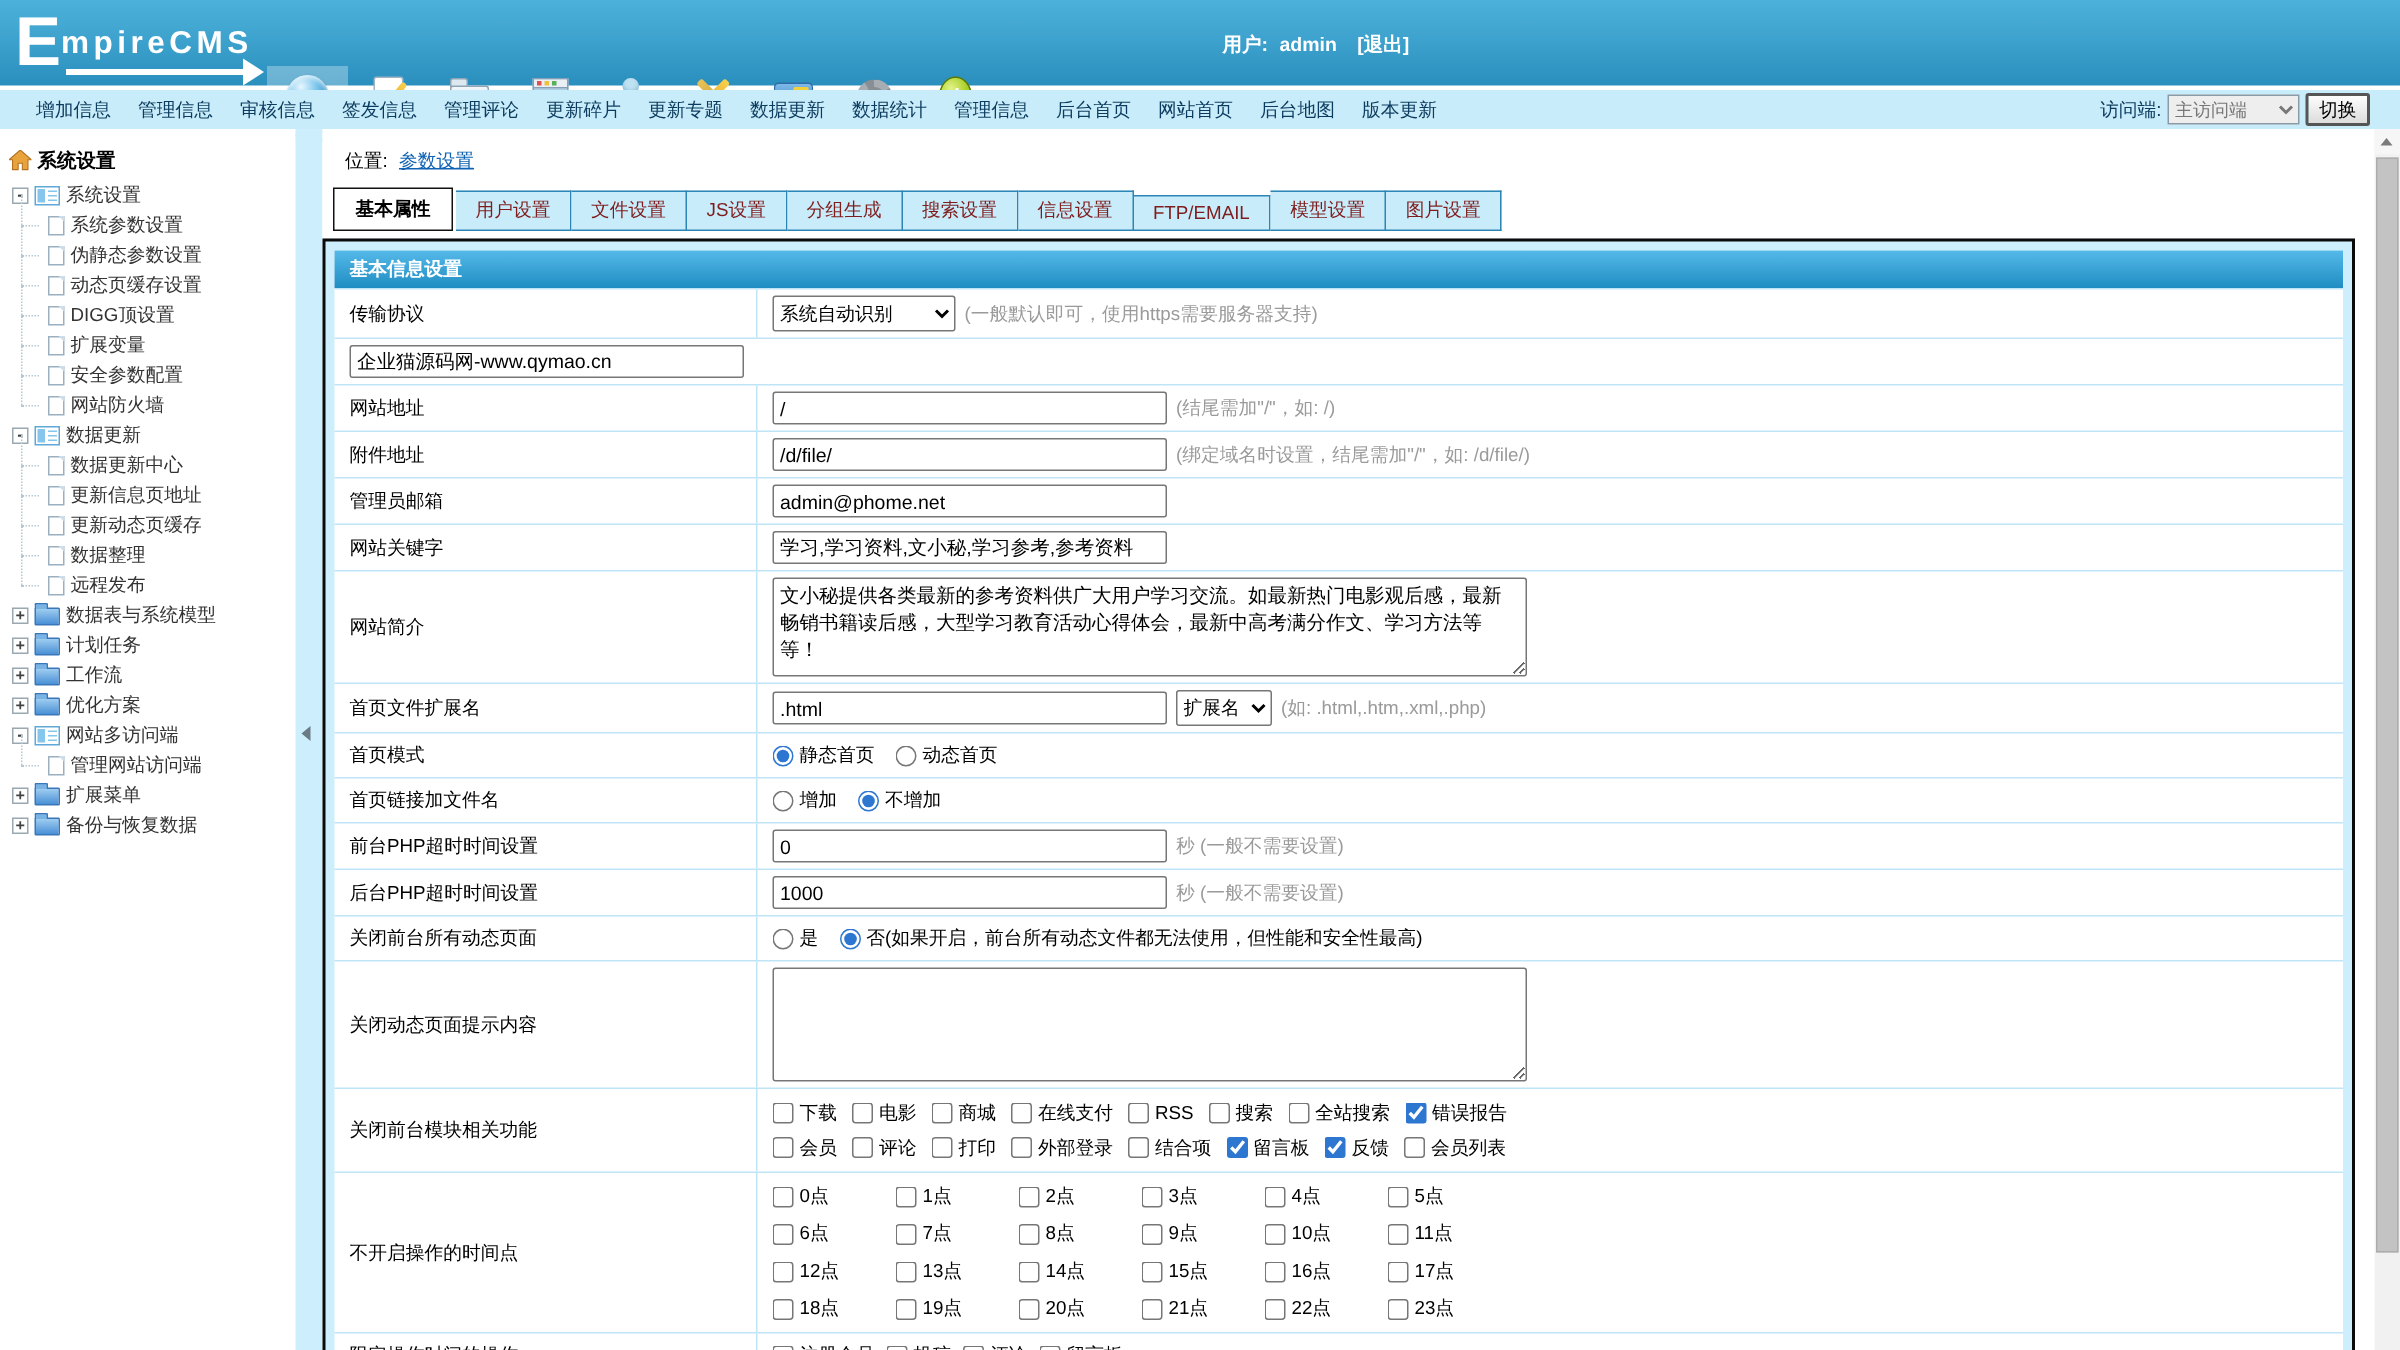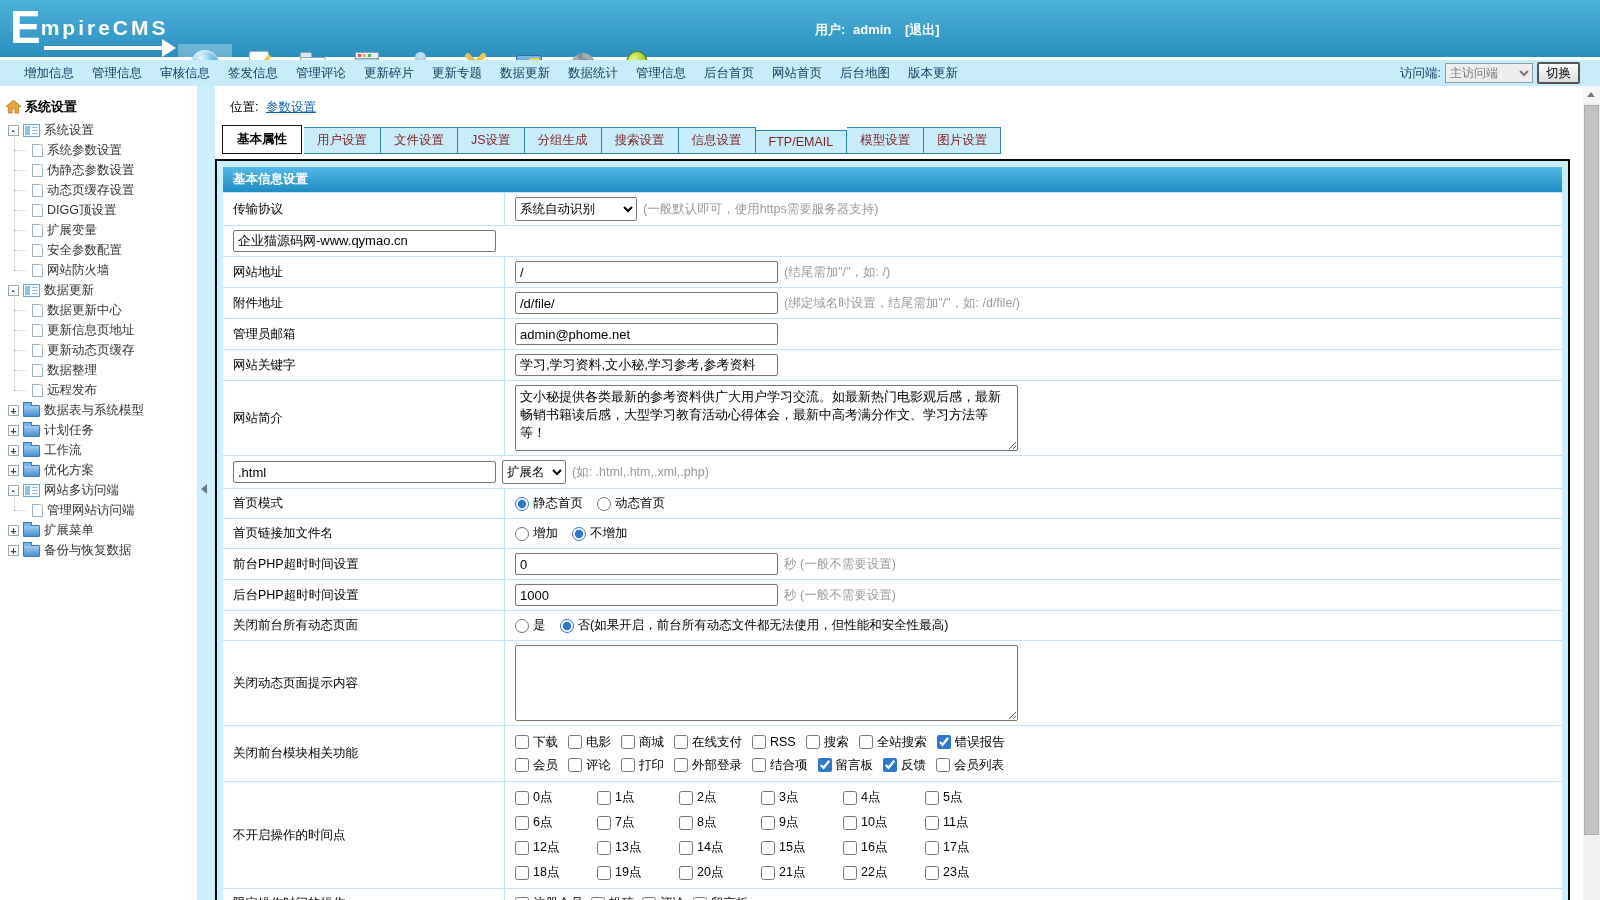--- a/index.html
+++ b/index.html
@@ -397,20 +397,21 @@
         </div>
 
         <div class="frow">
           <div class="flabel">网站简介</div>
           <div class="ffield">
               <textarea class="ta-desc" style="">文小秘提供各类最新的参考资料供广大用户学习交流。如最新热门电影观后感，最新畅销书籍读后感，大型学习教育活动心得体会，最新中高考满分作文、学习方法等等！</textarea>
             </div>
         </div>
 
         <div class="frow">
+          <div class="flabel">首页文件扩展名</div>
           <div class="ffield">
             <input class="txt" value=".html" style="">
             <select class="sel w62"><option>扩展名</option></select>
             <span class="hint">(如: .html,.htm,.xml,.php)</span>
           </div>
         </div>
 
         <div class="frow">
           <div class="flabel">首页模式</div>
           <div class="ffield">

